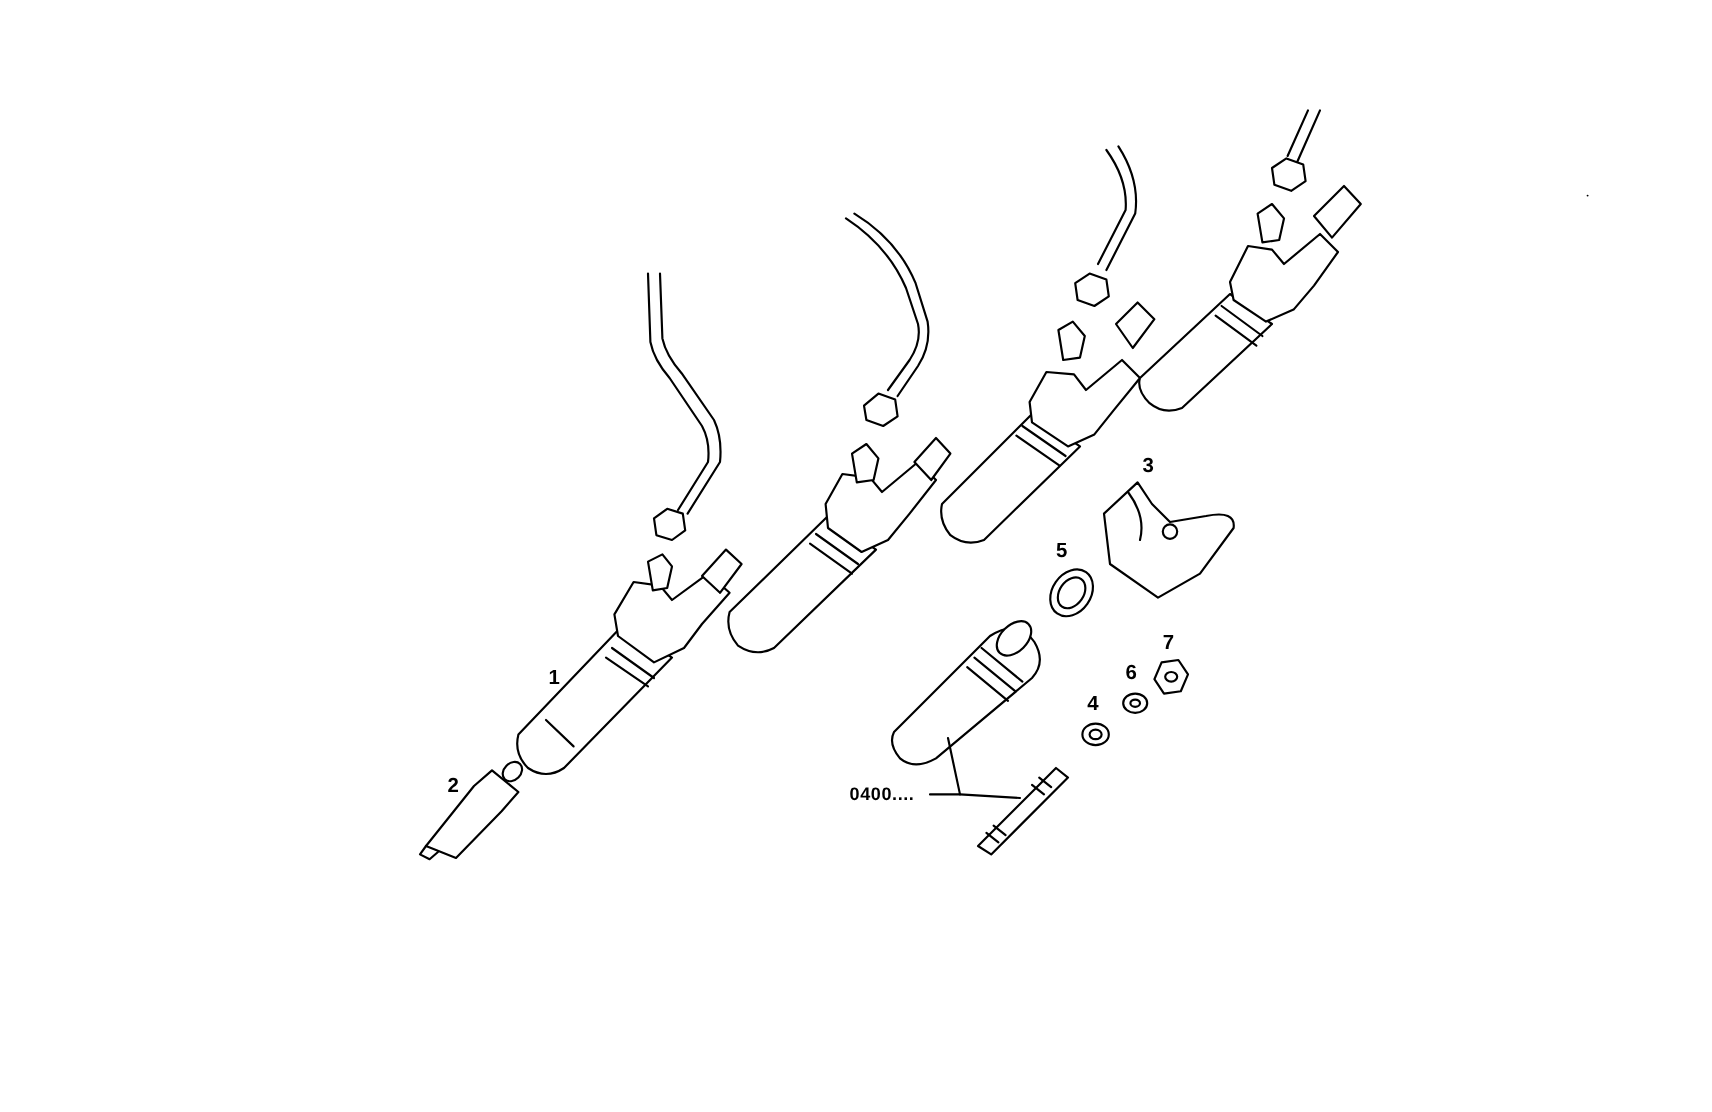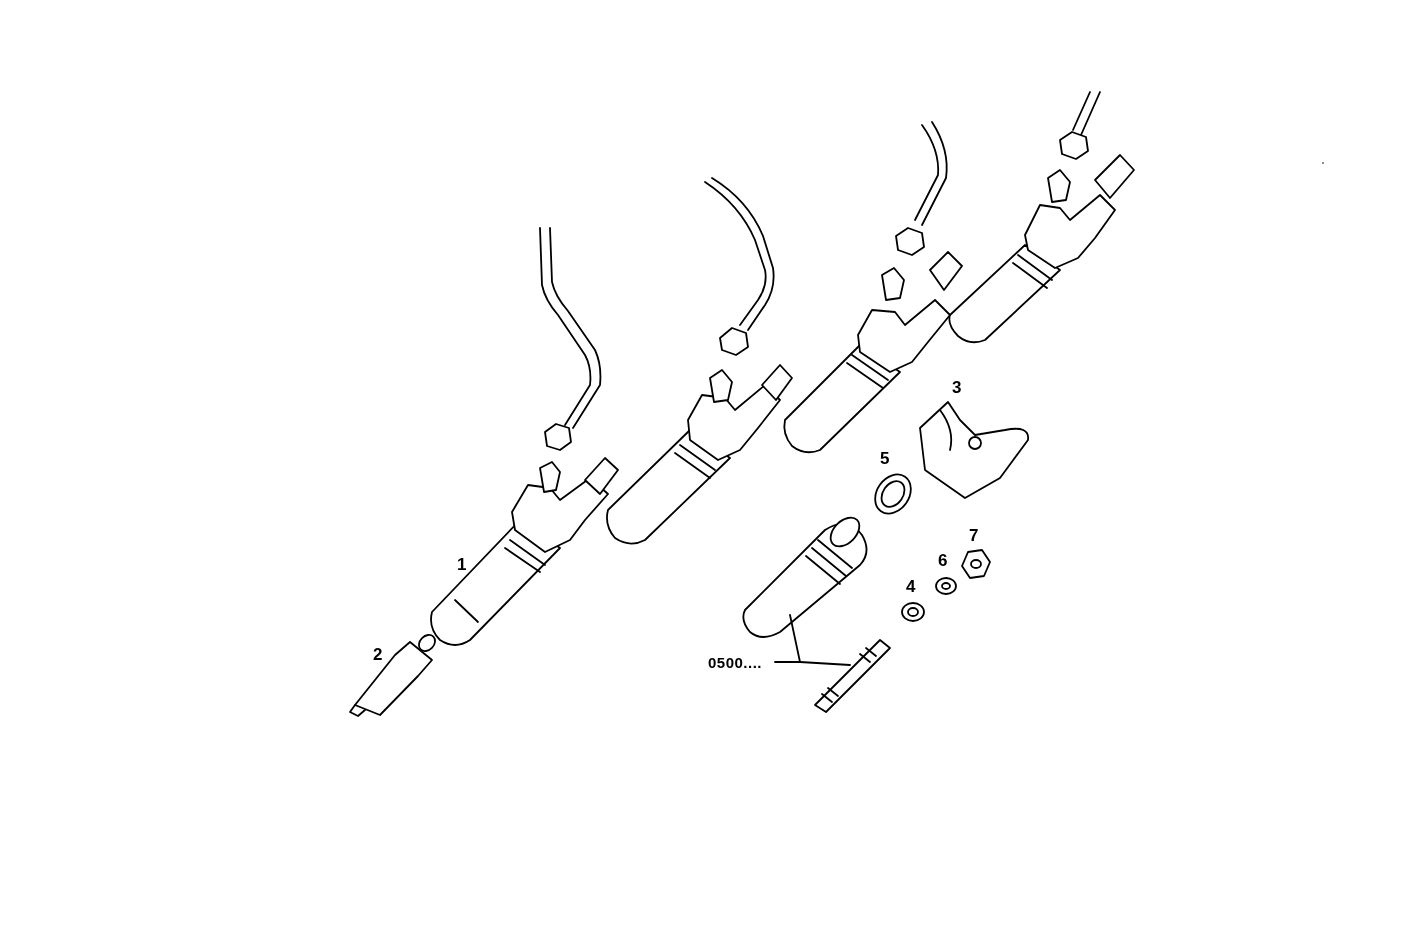--- a/index.html
+++ b/index.html
@@ -123,14 +123,14 @@
     <circle cx="1323" cy="163" r="0.8" fill="#000"></circle>
   </svg>
 
   <span class="lbl" style="left:457px;top:556px;">1</span>
   <span class="lbl" style="left:373px;top:646px;">2</span>
   <span class="lbl" style="left:952px;top:379px;">3</span>
   <span class="lbl" style="left:906px;top:578px;">4</span>
   <span class="lbl" style="left:880px;top:450px;">5</span>
   <span class="lbl" style="left:938px;top:552px;">6</span>
   <span class="lbl" style="left:969px;top:527px;">7</span>
-  <span class="ref" style="left:708px;top:655px;">0500....</span>
+  <span class="ref" style="left:708px;top:655px;">0400....</span>
 </div>
 
 </body></html>

